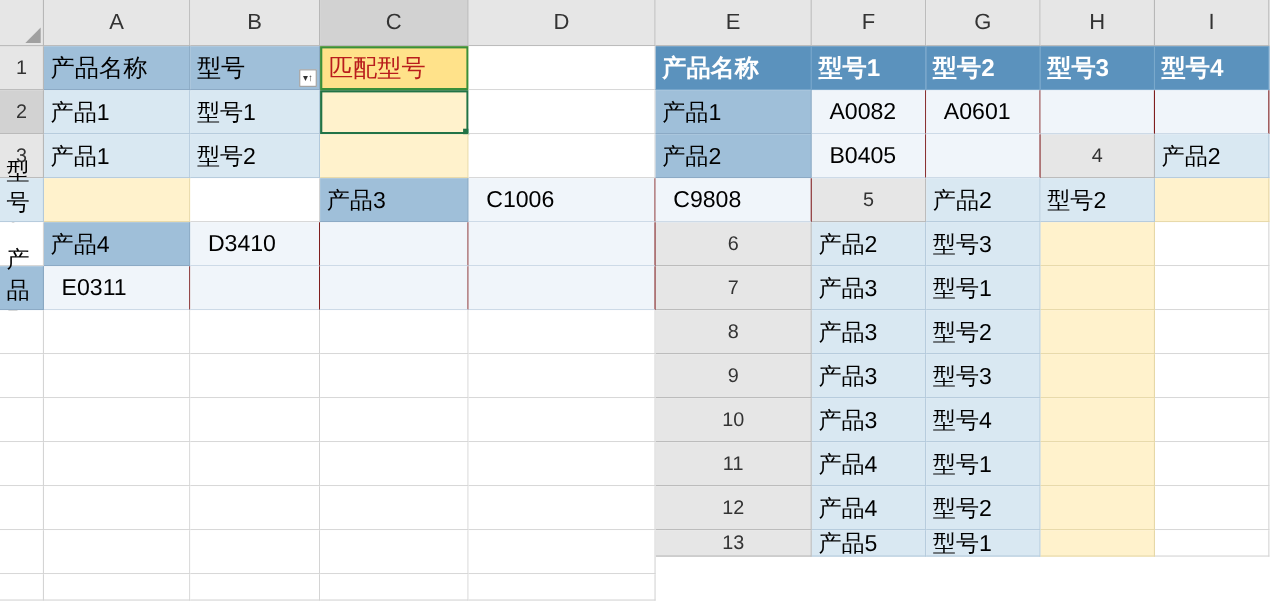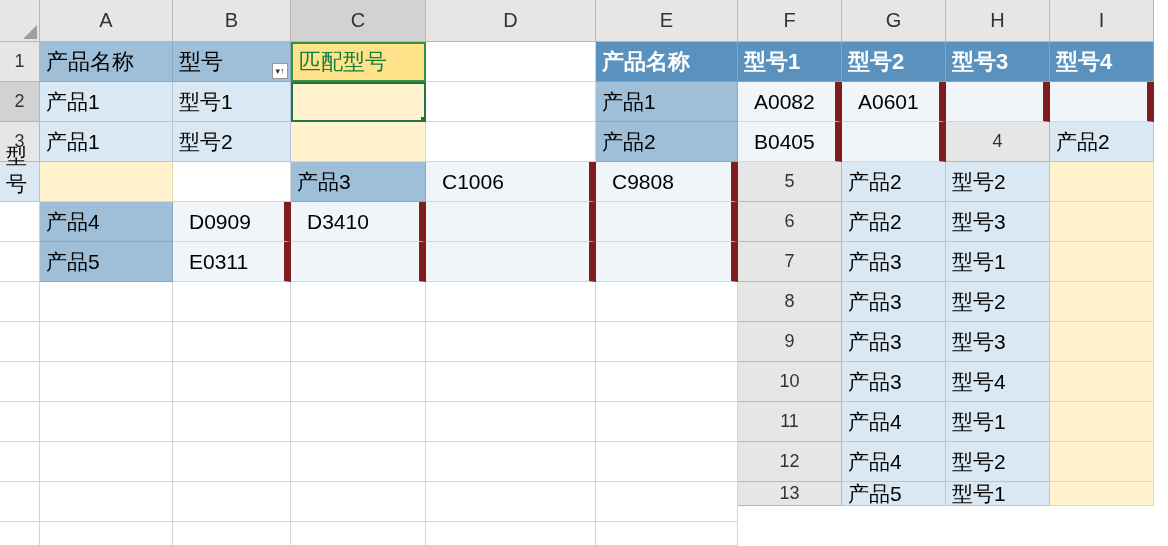--- a/index.html
+++ b/index.html
@@ -75,21 +75,21 @@
       font-size: 22px;
     }
     .left-data {
       background: #d9e8f2;
       border-right: 1px solid #b3c9db;
       border-bottom: 1px solid #b3c9db;
     }
     .match-header {
       background: #ffe28a;
       border: 2px solid #3a8f3a;
-      color: #15803d;
+      color: #b91c1c;
       font-size: 22px;
     }
     .match-data {
       background: #fff2cc;
       border-right: 1px solid #e6d8a8;
       border-bottom: 1px solid #e6d8a8;
     }
     .match-selected {
       background: #fff2cc;
       border: 2px solid #217346;
@@ -111,21 +111,21 @@
       border-right: 1px solid #7aa9cc;
       border-bottom: 1px solid #7aa9cc;
     }
     .right-label {
       background: #9fbfd9;
       border-right: 1px solid #8aa8c2;
       border-bottom: 1px solid #8aa8c2;
     }
     .right-data {
       background: #f0f5fa;
-      border-right: 7px solid #7f1d1d;
+      border-right: 1px solid #7f1d1d;
       border-bottom: 1px solid #c9d8e5;
       padding-left: 16px;
     }
     .filter-icon {
       position: absolute;
       right: 2px;
       bottom: 2px;
       width: 16px;
       height: 16px;
       background: #fff;
@@ -197,21 +197,20 @@
   <div class="cell right-label">产品3</div>
   <div class="cell right-data">C1006</div>
   <div class="cell right-data">C9808</div>
 
   <div class="row-hdr">5</div>
   <div class="cell left-data">产品2</div>
   <div class="cell left-data">型号2</div>
   <div class="cell match-data"></div>
   <div class="cell blank"></div>
   <div class="cell right-label">产品4</div>
-  <div class="cell right-data">D0909</div>
   <div class="cell right-data">D3410</div>
   <div class="cell right-data"></div>
   <div class="cell right-data"></div>
 
   <div class="row-hdr">6</div>
   <div class="cell left-data">产品2</div>
   <div class="cell left-data">型号3</div>
   <div class="cell match-data"></div>
   <div class="cell blank"></div>
   <div class="cell right-label">产品5</div>

